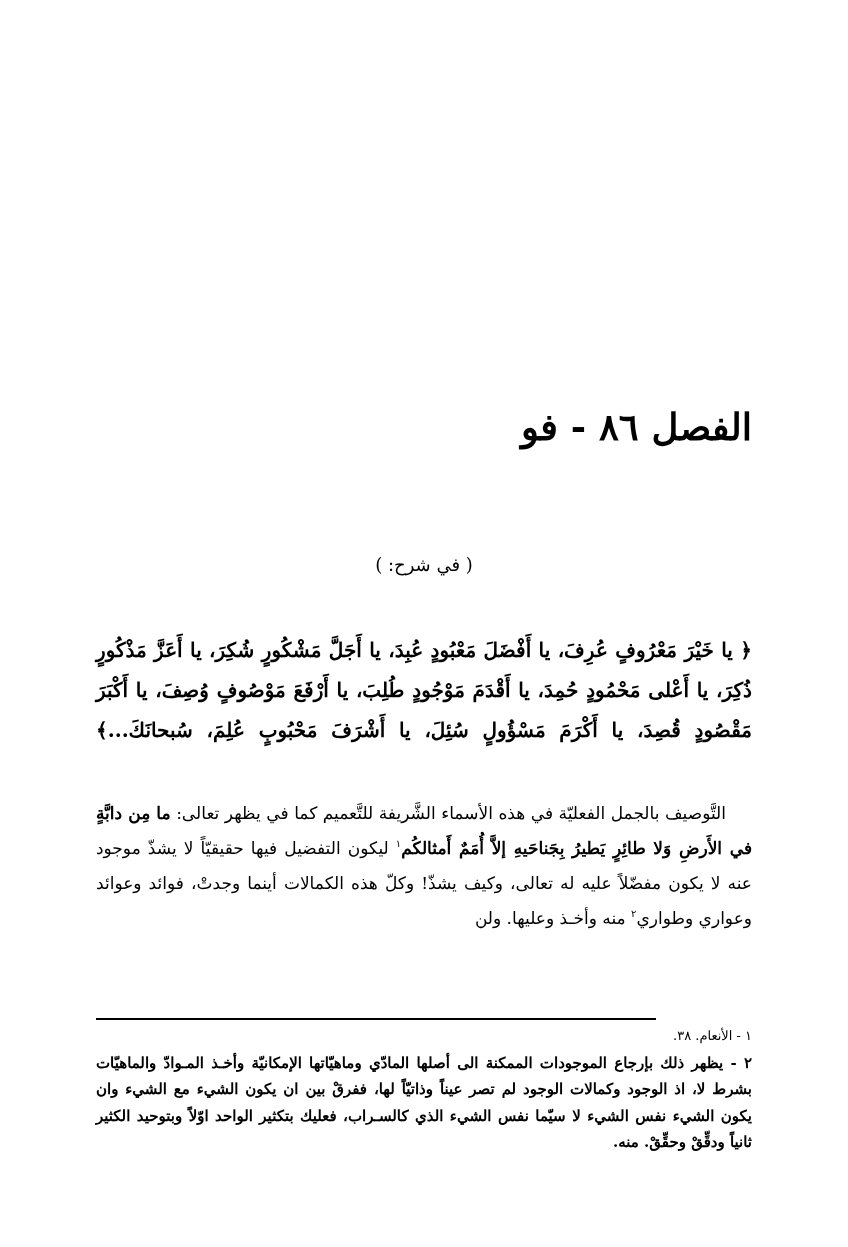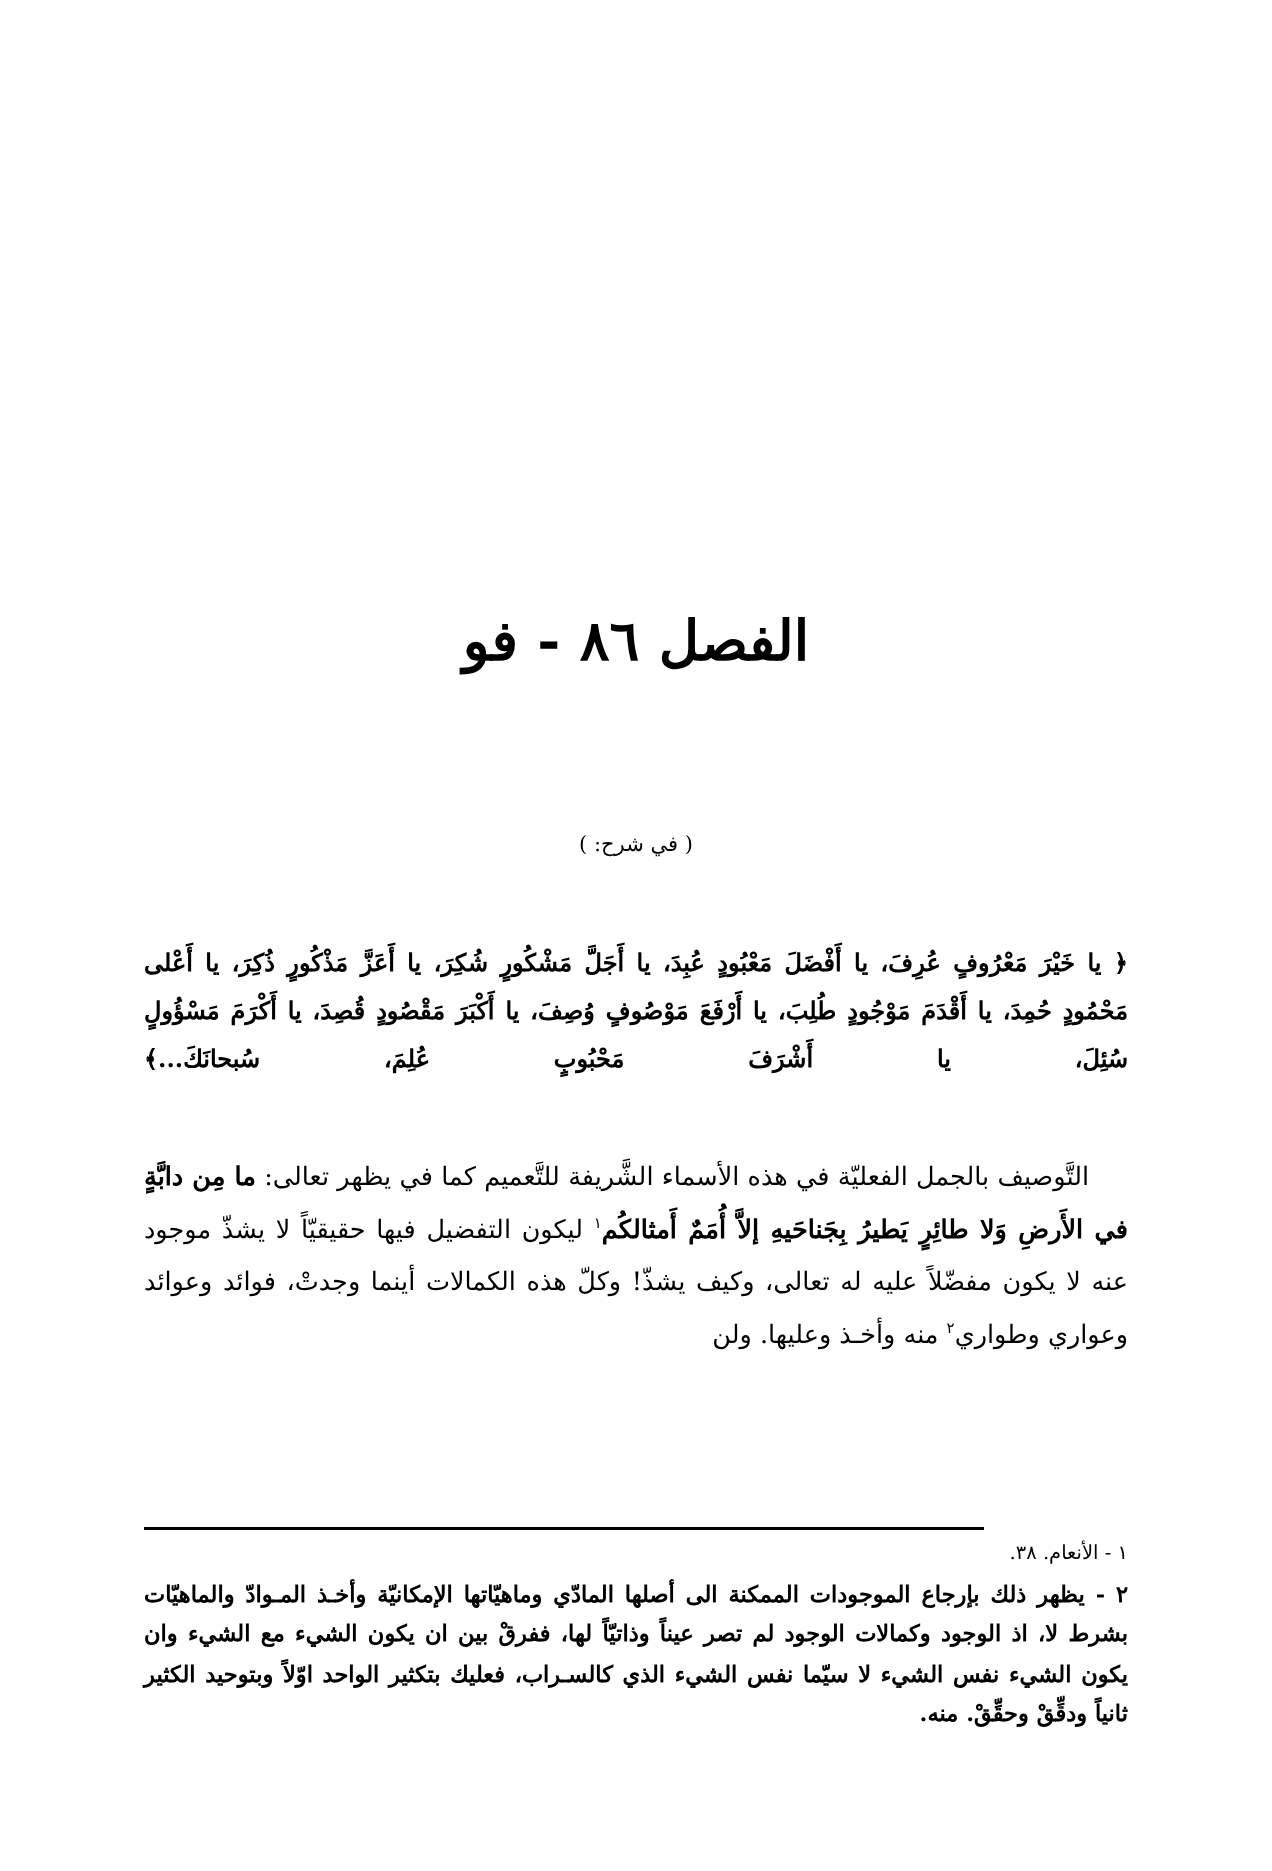--- a/index.html
+++ b/index.html
@@ -24,41 +24,40 @@
 
   .content {
     position: absolute;
     top: 0;
     left: 96px;
     right: 96px;
     bottom: 0;
   }
 
   .chapter-title {
-    text-align: center;
     font-family: "DejaVu Serif", "Liberation Serif", serif;
     font-weight: bold;
     font-size: 37px;
     letter-spacing: 0.5px;
     margin-top: 405px;
     line-height: 1.2;
   }
 
   .subtitle {
     text-align: center;
     font-family: "DejaVu Serif", "Liberation Serif", serif;
-    font-size: 14px;
+    font-size: 18px;
     margin-top: 105px;
   }
 
   .quote-block {
     margin-top: 55px;
     font-family: "DejaVu Serif", "Liberation Serif", serif;
     font-weight: bold;
-    font-size: 16px;
+    font-size: 20px;
     line-height: 2.0;
     text-align: justify;
     text-align-last: justify;
     direction: rtl;
   }
 
   .body-block {
     margin-top: 46px;
     font-family: "DejaVu Serif", "Liberation Serif", serif;
     font-size: 17px;

